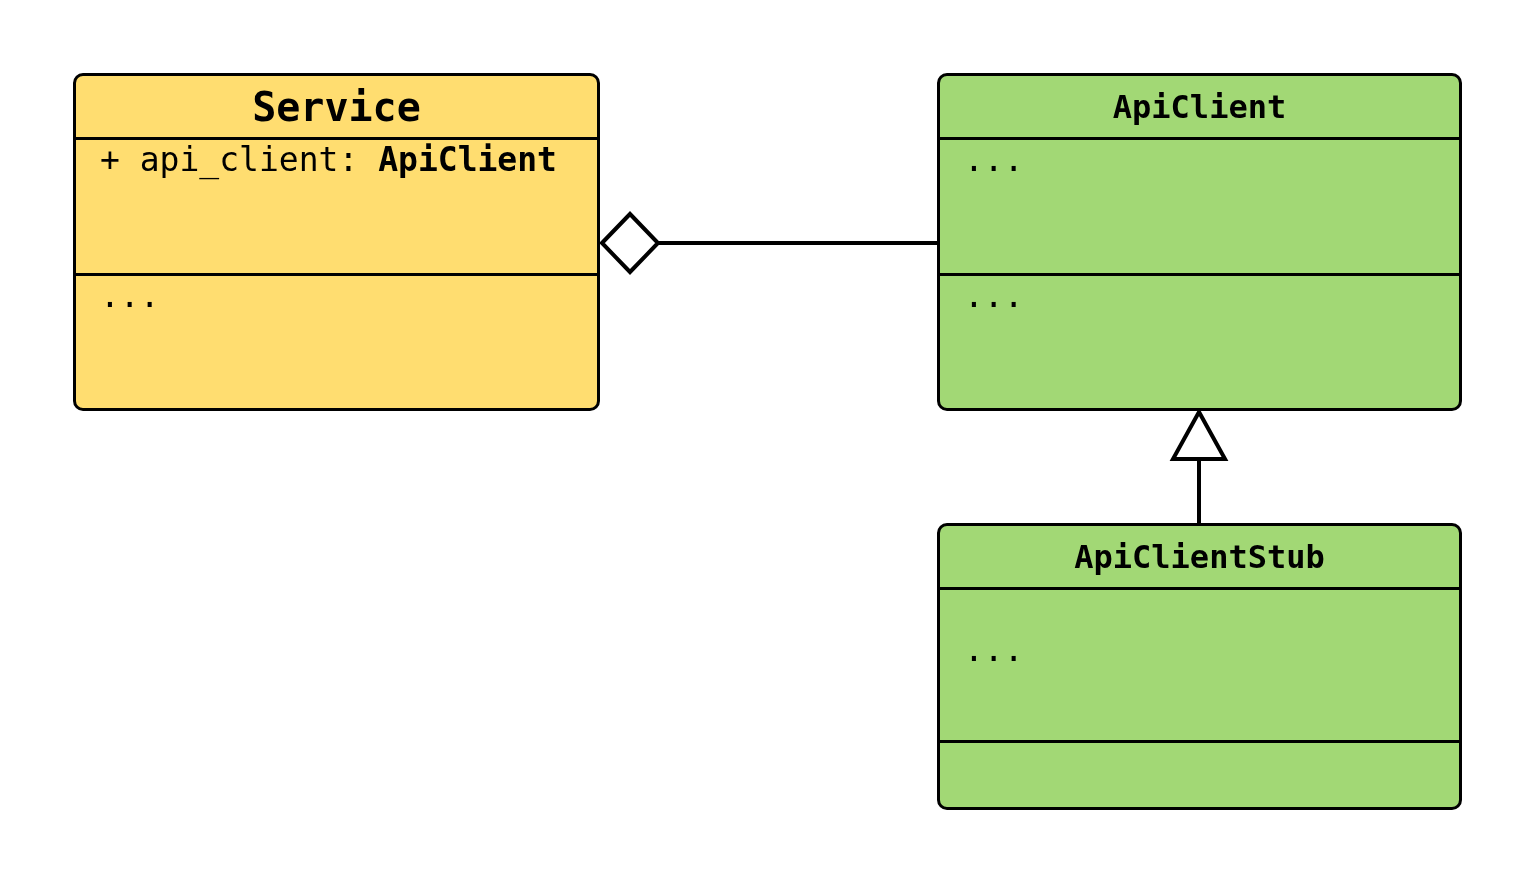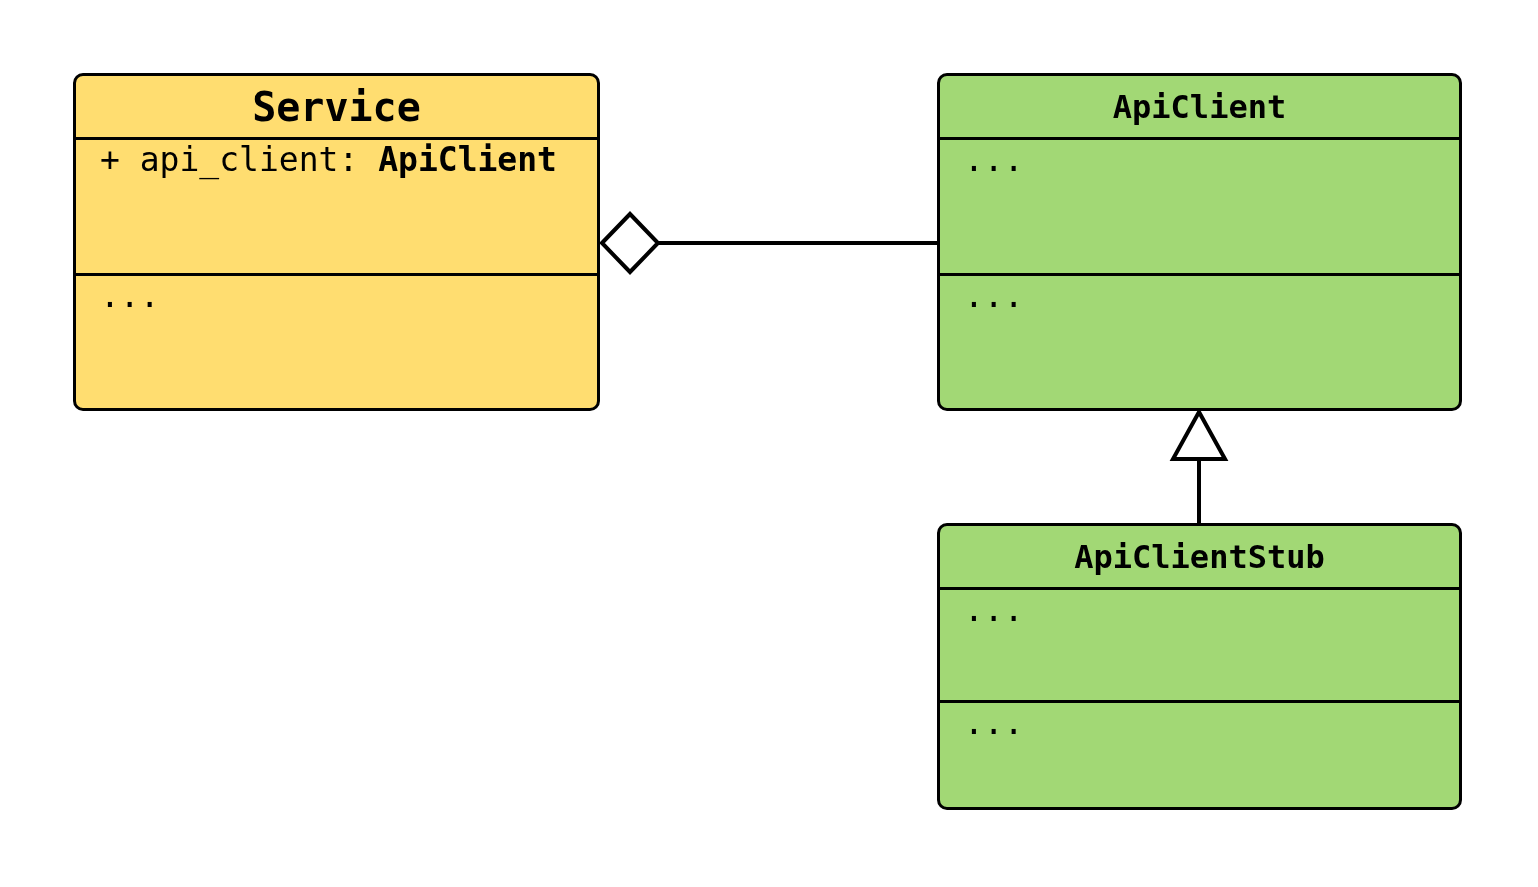--- a/index.html
+++ b/index.html
@@ -31,21 +31,21 @@
     border-radius: 10px;
     display: flex;
     flex-direction: column;
     overflow: hidden;
   }
   .fill-yellow { background: #ffdd70; }
   .fill-green  { background: #a2d875; }
 
   .class-service   { left: 73px;  top: 73px;  width: 527px; height: 338px; }
   .class-apiclient { left: 937px; top: 73px;  width: 525px; height: 338px; }
-  .class-stub      { left: 937px; top: 523px; width: 525px; height: 287px; }
+  .class-stub      { left: 937px; top: 523px; width: 525px; height: 287px; gap: 40px; }
 
   .class-title {
     box-sizing: border-box;
     flex: 0 0 auto;
     height: 64px;
     border-bottom: 3px solid #000000;
     display: flex;
     align-items: center;
     justify-content: center;
     font-weight: bold;

